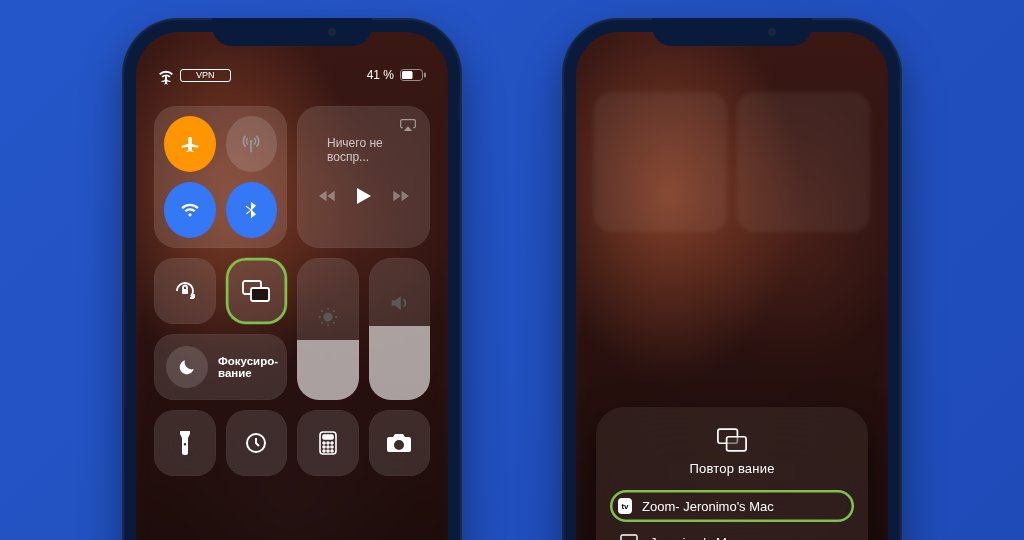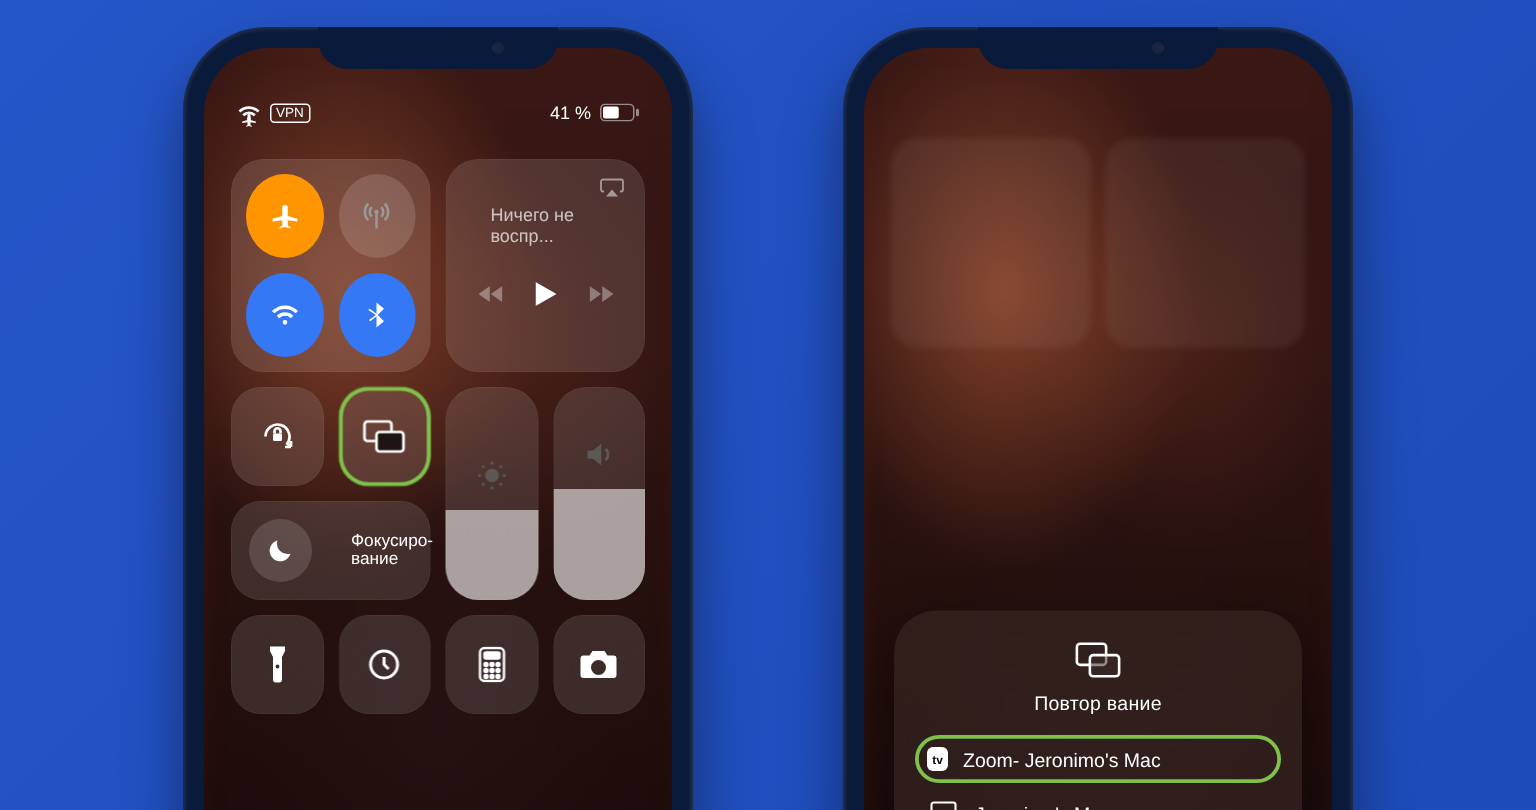--- a/index.html
+++ b/index.html
@@ -89,21 +89,21 @@
   .connectivity { display:grid; grid-template-columns:1fr 1fr; grid-template-rows:1fr 1fr; gap:10px; padding:10px; }
   .round { width:100%; height:100%; border-radius:50%; display:flex; align-items:center; justify-content:center; }
   .round.orange { background:#ff9500; }
   .round.gray   { background:rgba(255,255,255,0.14); }
   .round.blue   { background:#3478f6; }
 
   .media { flex-direction:column; justify-content:flex-start; padding:30px; color:rgba(255,255,255,0.7); font-size:12px; position:relative; }
   .media-row { display:flex; gap:20px; margin-top:24px; align-items:center; }
   .airplay-mini { position:absolute; top:12px; right:14px; }
 
-  .focus { grid-column: span 2; justify-content:flex-start; padding:16px 12px; gap:26px; color:#fff; font-size:11.5px; }
+  .focus { grid-column: span 2; justify-content:flex-start; padding:16px 12px; gap:10px; color:#fff; font-size:11.5px;font-weight:bold; }
   .focus .round { width:42px; height:42px; flex:0 0 42px; background:rgba(255,255,255,0.14); }
 
   .highlight { box-shadow: inset 0 0 0 2.5px #7fc24a, 0 0 0 .5px rgba(127,194,74,0.5); }
 
   
   .ghost-tiles {
     position:absolute; inset:60px 18px auto 18px; z-index:2;
     display:grid; grid-template-columns:repeat(4,1fr); gap:10px;
   }
   .ghost { height:66px; background:rgba(255,255,255,0.06); border-radius:18px; filter:blur(2px);}
@@ -132,21 +132,21 @@
 <div class="phone">
   <div class="notch"></div>
   <div class="screen">
     <div class="bg-blur"></div>
 
     <div class="status">
       <div class="status-left">
         <svg width="16" height="12" viewBox="0 0 16 12">
             <path d="M8 10.5a1.3 1.3 0 100-2.6 1.3 1.3 0 000 2.6zM3.5 6.2a6.5 6.5 0 019 0l-1.3 1.3a4.6 4.6 0 00-6.4 0zM1 3.7a10 10 0 0114 0l-1.3 1.3a8.2 8.2 0 00-11.4 0z" fill="#fff"></path>
           </svg>
-        <span style="border:1px solid #fff;border-radius:3px;padding:0 3px;font-size:9px;line-height:11px;">VPN</span>
+        <span style="border:1px solid #fff;border-radius:3px;padding:0 15px;font-size:9px;line-height:11px;">VPN</span>
       </div>
       <div class="status-right">
         <span>41 %</span>
         <svg width="26" height="12" viewBox="0 0 26 12">
             <rect x="0.5" y="0.5" width="22" height="11" rx="3" fill="none" stroke="#fff" stroke-opacity="0.5"></rect>
             <rect x="2" y="2" width="10.5" height="8" rx="1.5" fill="#fff"></rect>
             <rect x="24" y="3.5" width="2" height="5" rx="1" fill="#fff" fill-opacity="0.5"></rect>
           </svg>
       </div>
     </div>

